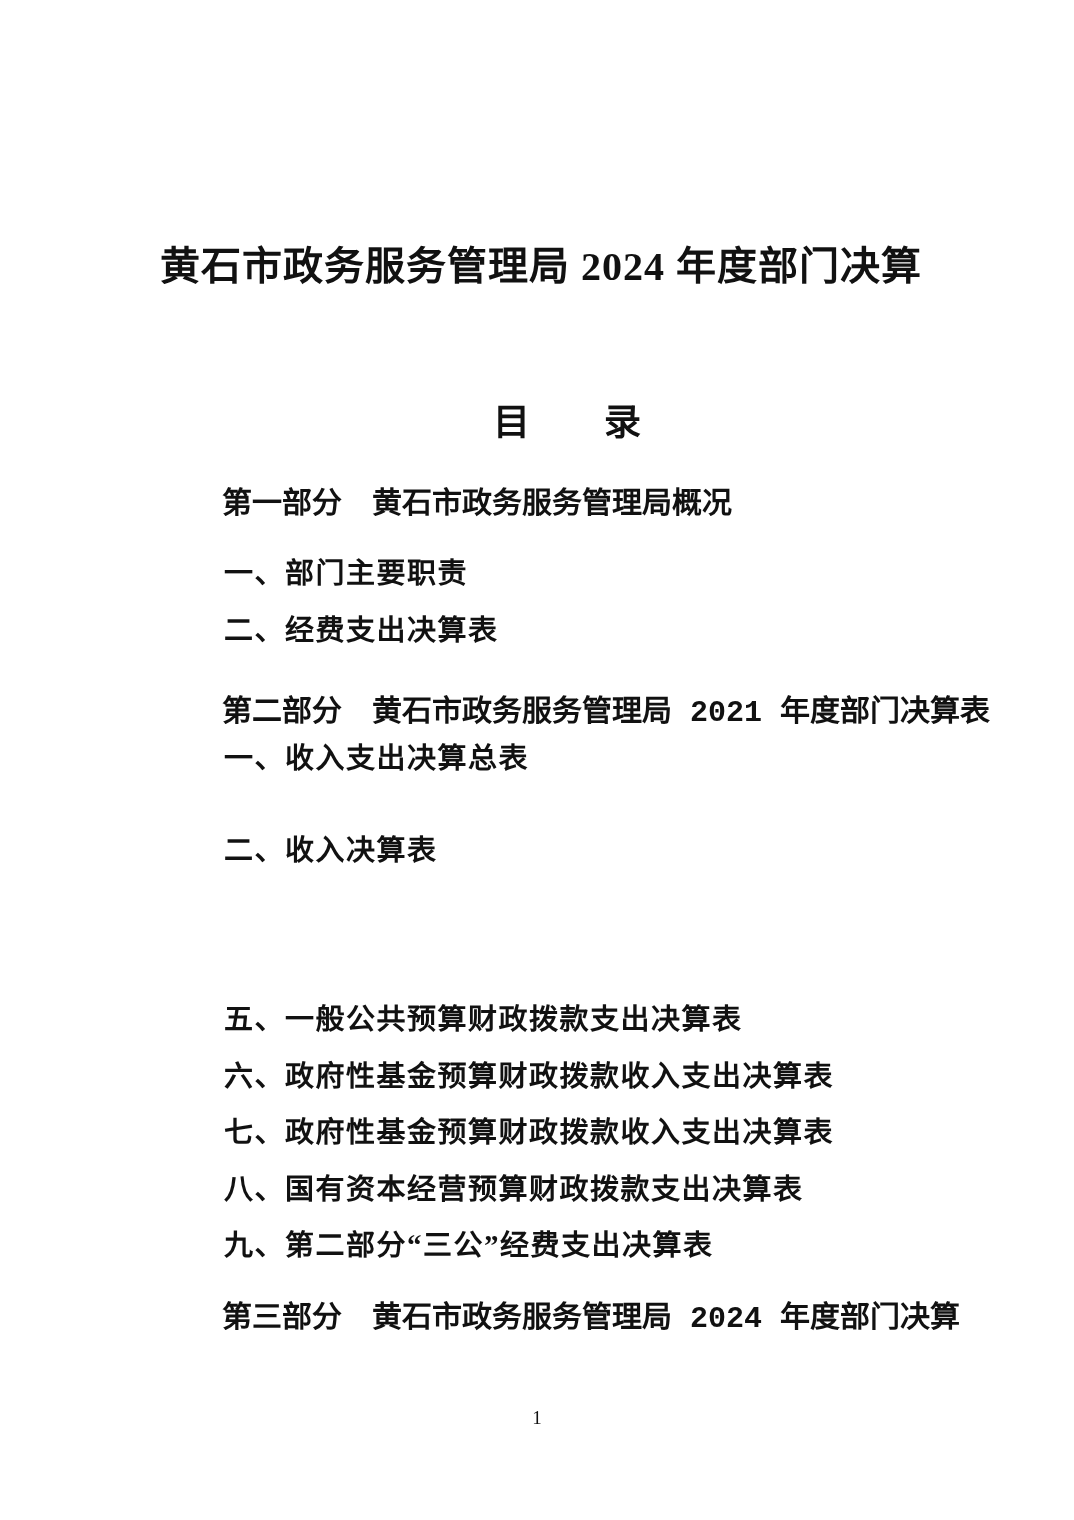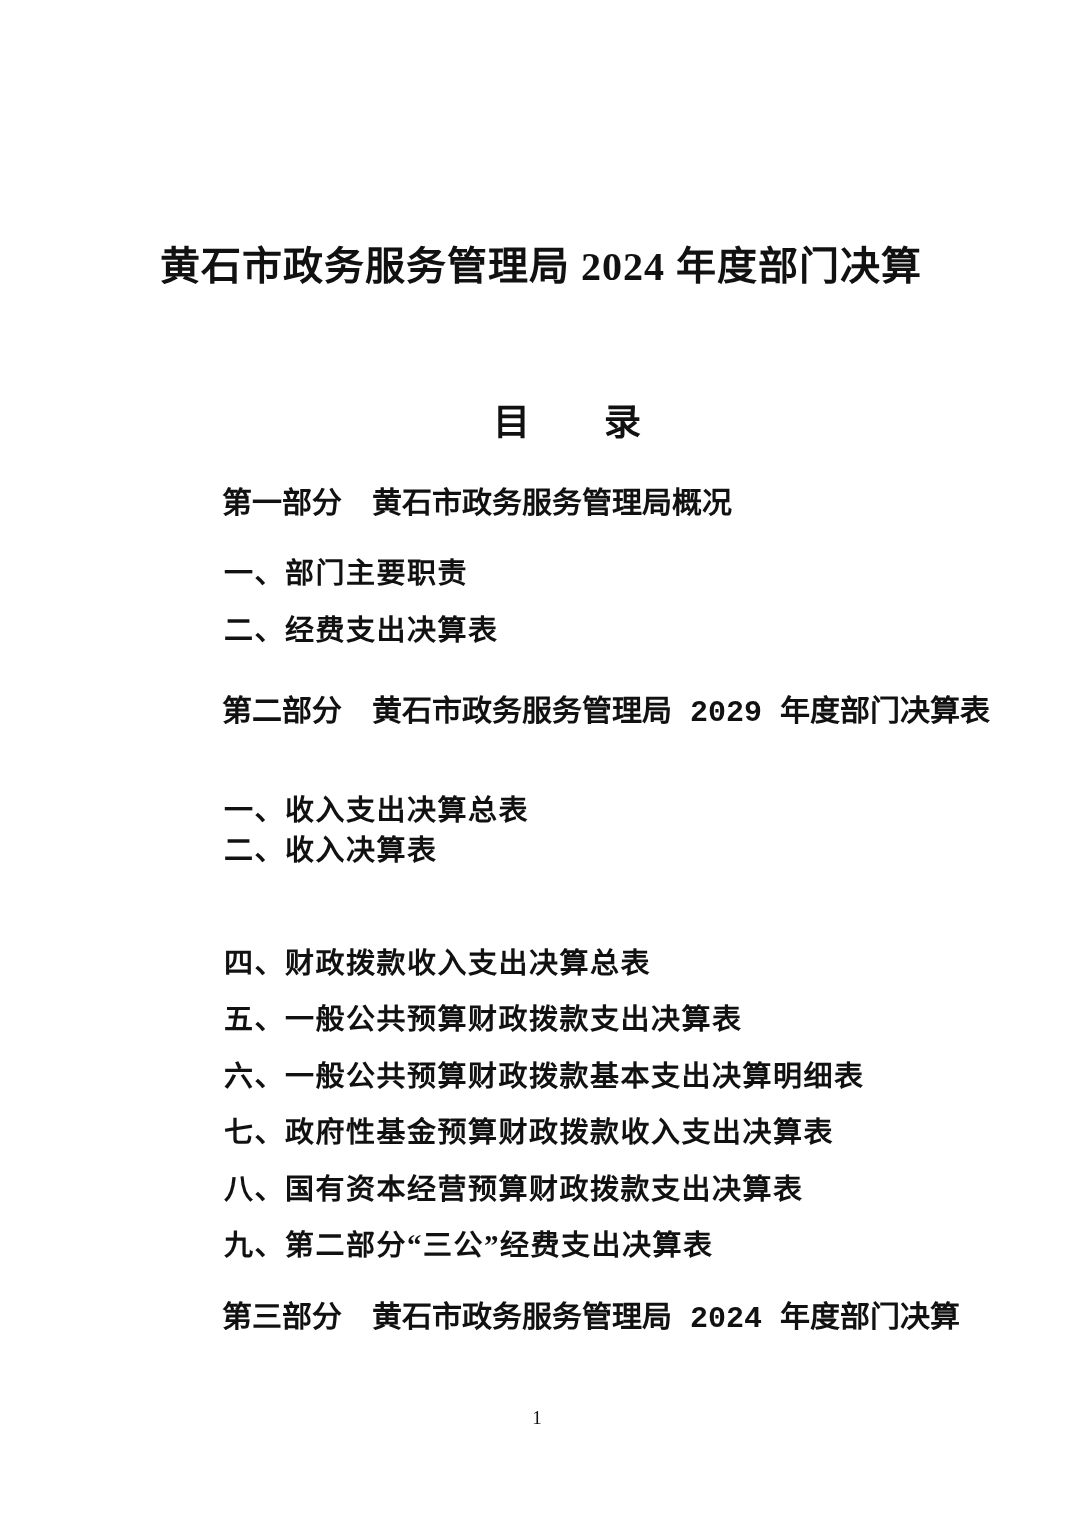--- a/index.html
+++ b/index.html
@@ -80,32 +80,31 @@
   <div class="doc-title">黄石市政务服务管理局 2024 年度部门决算</div>
 
   <div class="toc-title">目　　录</div>
 
   <div class="part-heading" style="top:486px">第一部分　黄石市政务服务管理局概况</div>
 
   <div class="toc-item" style="top:553px">一、部门主要职责</div>
 
   <div class="toc-item" style="top:610px">二、经费支出决算表</div>
 
-  <div class="part-heading" style="top:694px">第二部分　黄石市政务服务管理局 2029 年度部门决算表</div>
+  <div class="part-heading" style="top:694px">第二部分　黄石市政务服务管理局 2021 年度部门决算表</div>
 
-  <div class="toc-item" style="top:790px">一、收入支出决算总表</div>
+  <div class="toc-item" style="top:738px">一、收入支出决算总表</div>
 
   <div class="toc-item" style="top:830px">二、收入决算表</div>
 
 
-  <div class="toc-item" style="top:943px">四、财政拨款收入支出决算总表</div>
 
   <div class="toc-item" style="top:999px">五、一般公共预算财政拨款支出决算表</div>
 
-  <div class="toc-item" style="top:1056px">六、一般公共预算财政拨款基本支出决算明细表</div>
+  <div class="toc-item" style="top:1056px">六、政府性基金预算财政拨款收入支出决算表</div>
 
   <div class="toc-item" style="top:1112px">七、政府性基金预算财政拨款收入支出决算表</div>
 
   <div class="toc-item" style="top:1169px">八、国有资本经营预算财政拨款支出决算表</div>
 
   <div class="toc-item" style="top:1225px">九、第二部分“三公”经费支出决算表</div>
 
   <div class="part-heading" style="top:1300px">第三部分　黄石市政务服务管理局 2024 年度部门决算</div>
 
   <div class="page-number">1</div>

